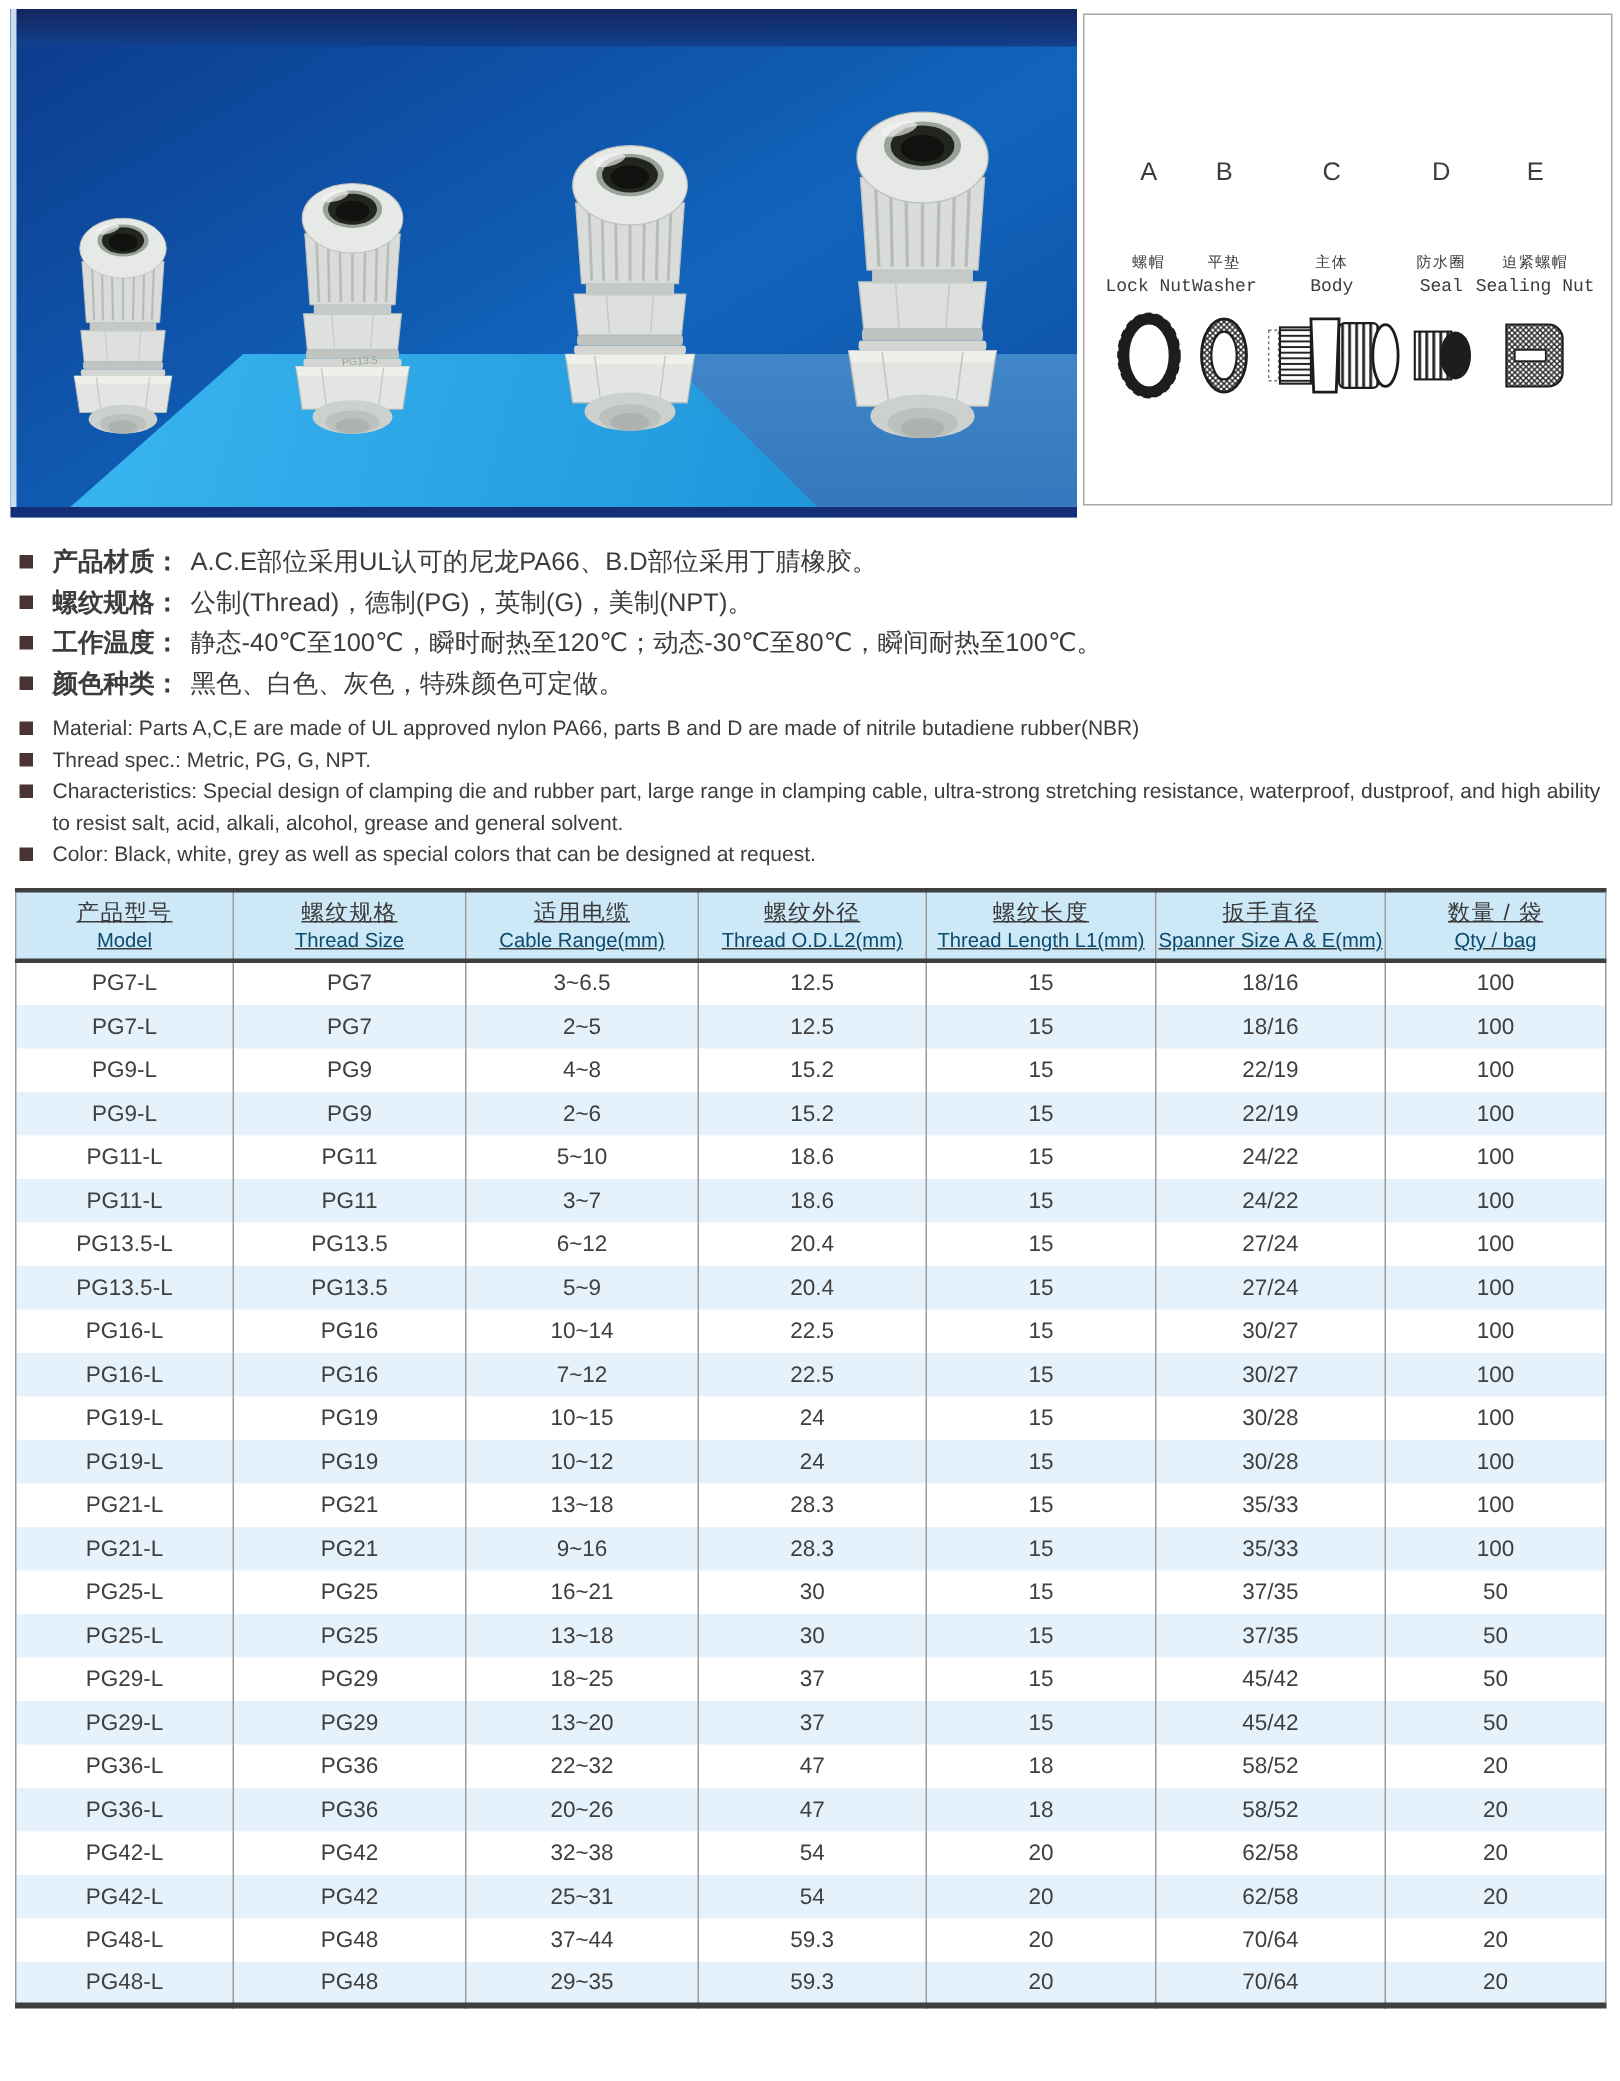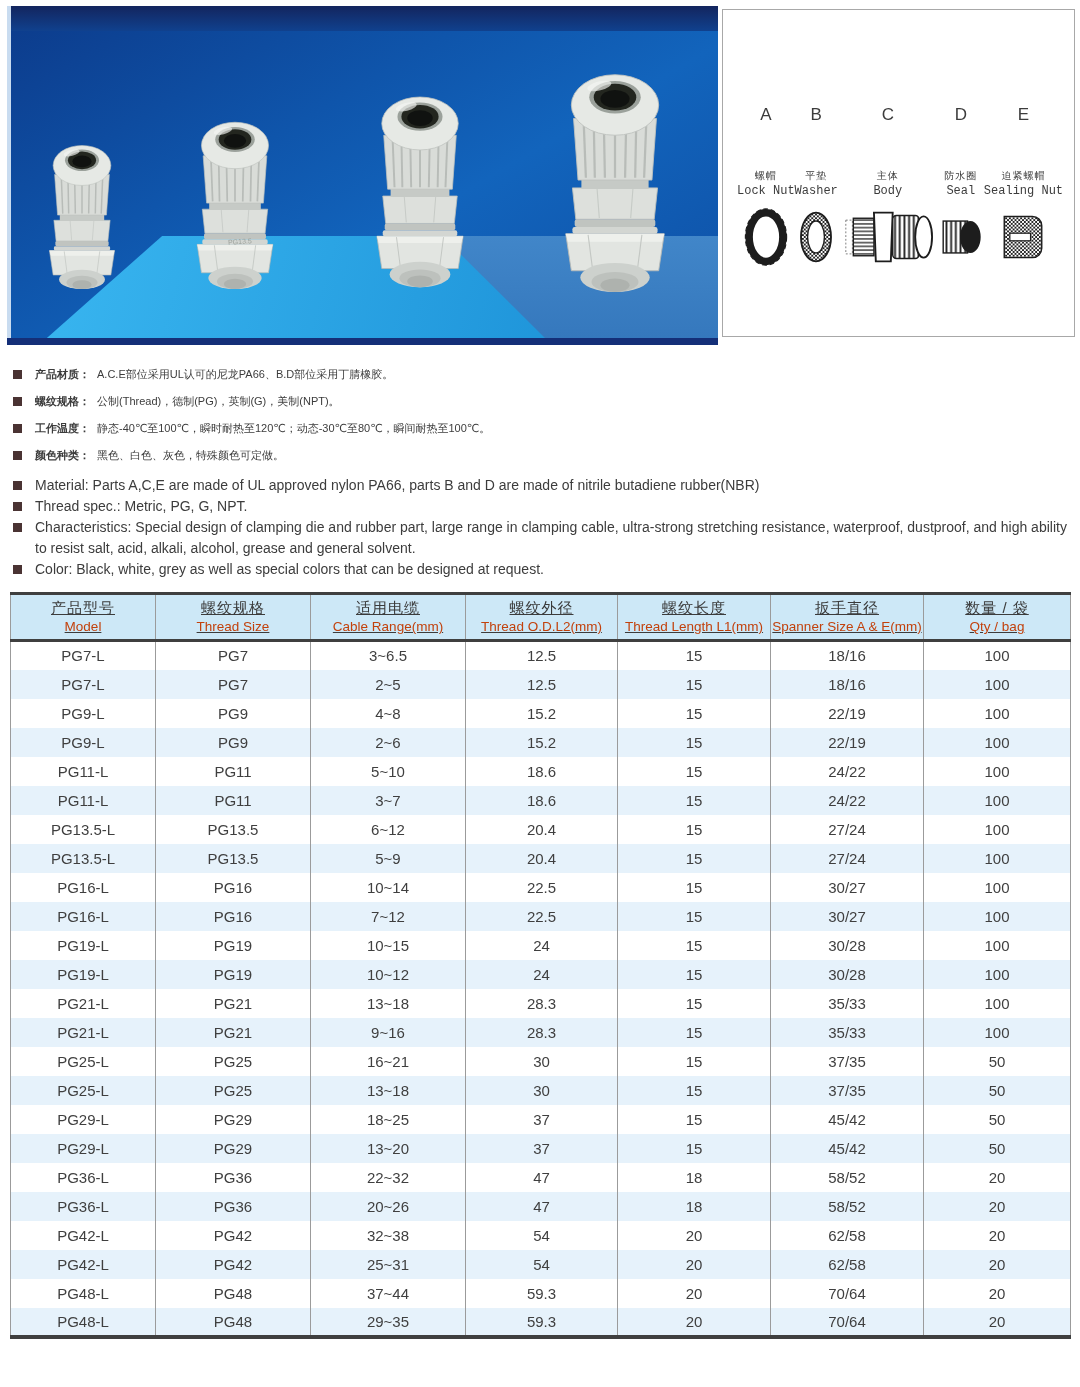--- a/index.html
+++ b/index.html
@@ -33,39 +33,39 @@
   }
   .parts { display:flex; justify-content:space-between; padding:96px 14px 0 14px; }
   .part { text-align:center; flex:0 0 auto; }
   .part-letter { font-size:17px; line-height:18px; color:#3c3c3c; }
   .part-cn { font-size:10px; line-height:16px; letter-spacing:1px;margin-top:44px; }
   .part-en { font-size:12px; line-height:14px;font-family:Liberation Mono, monospace; }
   .part svg { margin-top:9px; display:block; margin-left:auto; margin-right:auto; }
 
   
   .specs-cn { margin:16px 10px 0 10px; }
-  .cn-line { position:relative; padding-left:25px; font-size:11px; line-height:27px; white-space:nowrap; }
+  .cn-line { position:relative; padding-left:25px; font-size:17px; line-height:27px; white-space:nowrap; }
   .cn-label { font-weight:bold; margin-right:7px; }
   .sq-bullet { position:absolute; left:3px; top:9px; width:9px; height:9px; background:#4a3333; }
   .specs-en { margin:6px 10px 12px 10px; }
   .en-line { position:relative; padding-left:25px; font-size:14px; line-height:21px; }
   .en-line .sq-bullet { top:6px; }
   .condensed { font-size:13px; letter-spacing:-0.1px; white-space:nowrap; }
 
   
   .spec-table {
     margin:10px 10px 0 10px; width:1060px; border-collapse:collapse; table-layout:fixed;
     border-top:3px solid #3f3f3f; border-bottom:4px solid #3f3f3f;
     border-left:1px solid #9b9b9b; border-right:1px solid #9b9b9b;
   }
   thead tr { background:#cde8f7; }
   thead { border-bottom:3px solid #3f3f3f; }
   th { font-weight:normal; padding:4px 0 5px 0;text-decoration:underline; }
   .th-cn { font-size:15px; letter-spacing:1px; color:#3a3a3a; }
-  .th-en { font-size:13.5px; margin-top:1px; color:#c2410c; }
+  .th-en { font-size:13.5px; margin-top:1px; color:#0c4a6e; }
   td { height:29px; text-align:center; font-size:15px; color:#3f3f3f; padding:0; }
   td, th { border-left:1px solid #9b9b9b; }
   td:first-child, th:first-child { border-left:none; }
   tbody tr:nth-child(even) { background:#e6f2fb; }
 </style>
 </head>
 <body>
 
 <svg width="0" height="0" style="position:absolute" aria-hidden="true">
   <defs>

